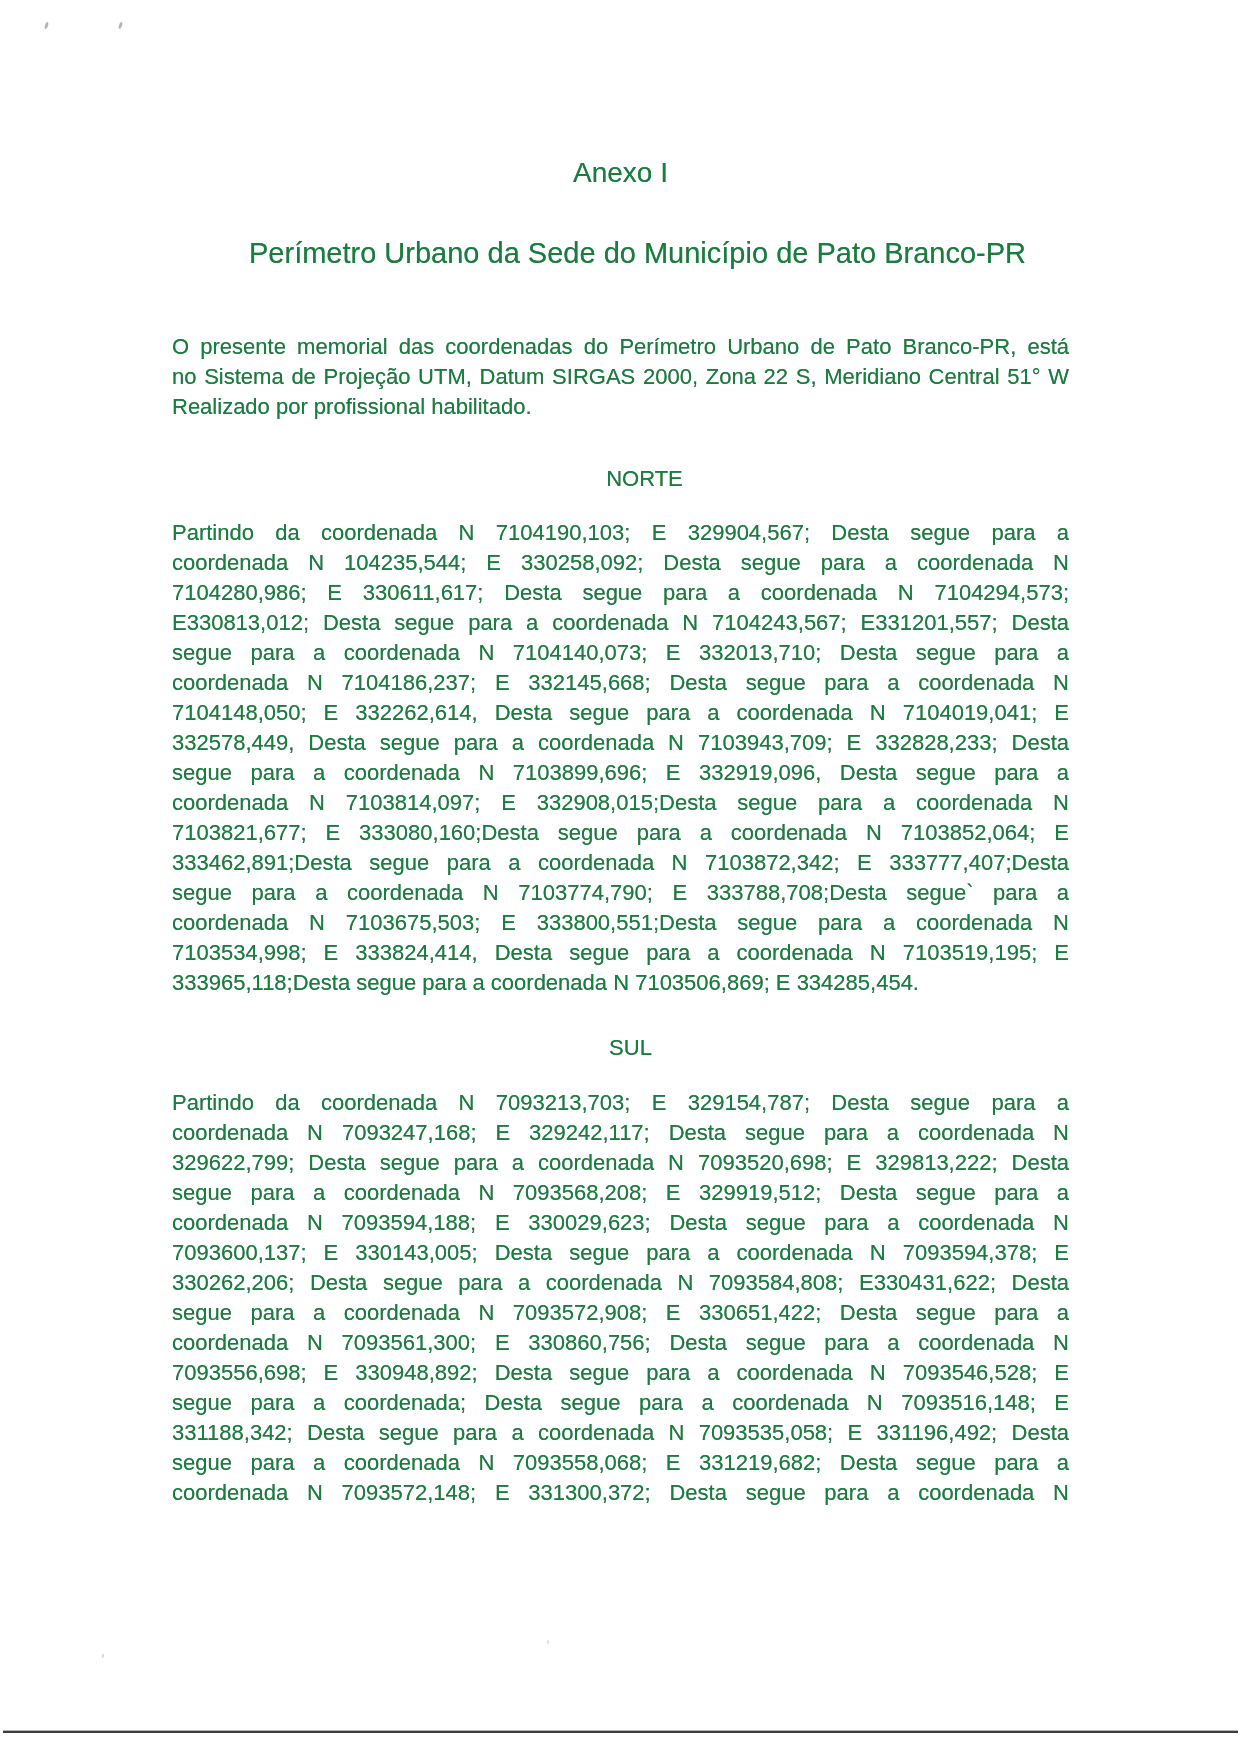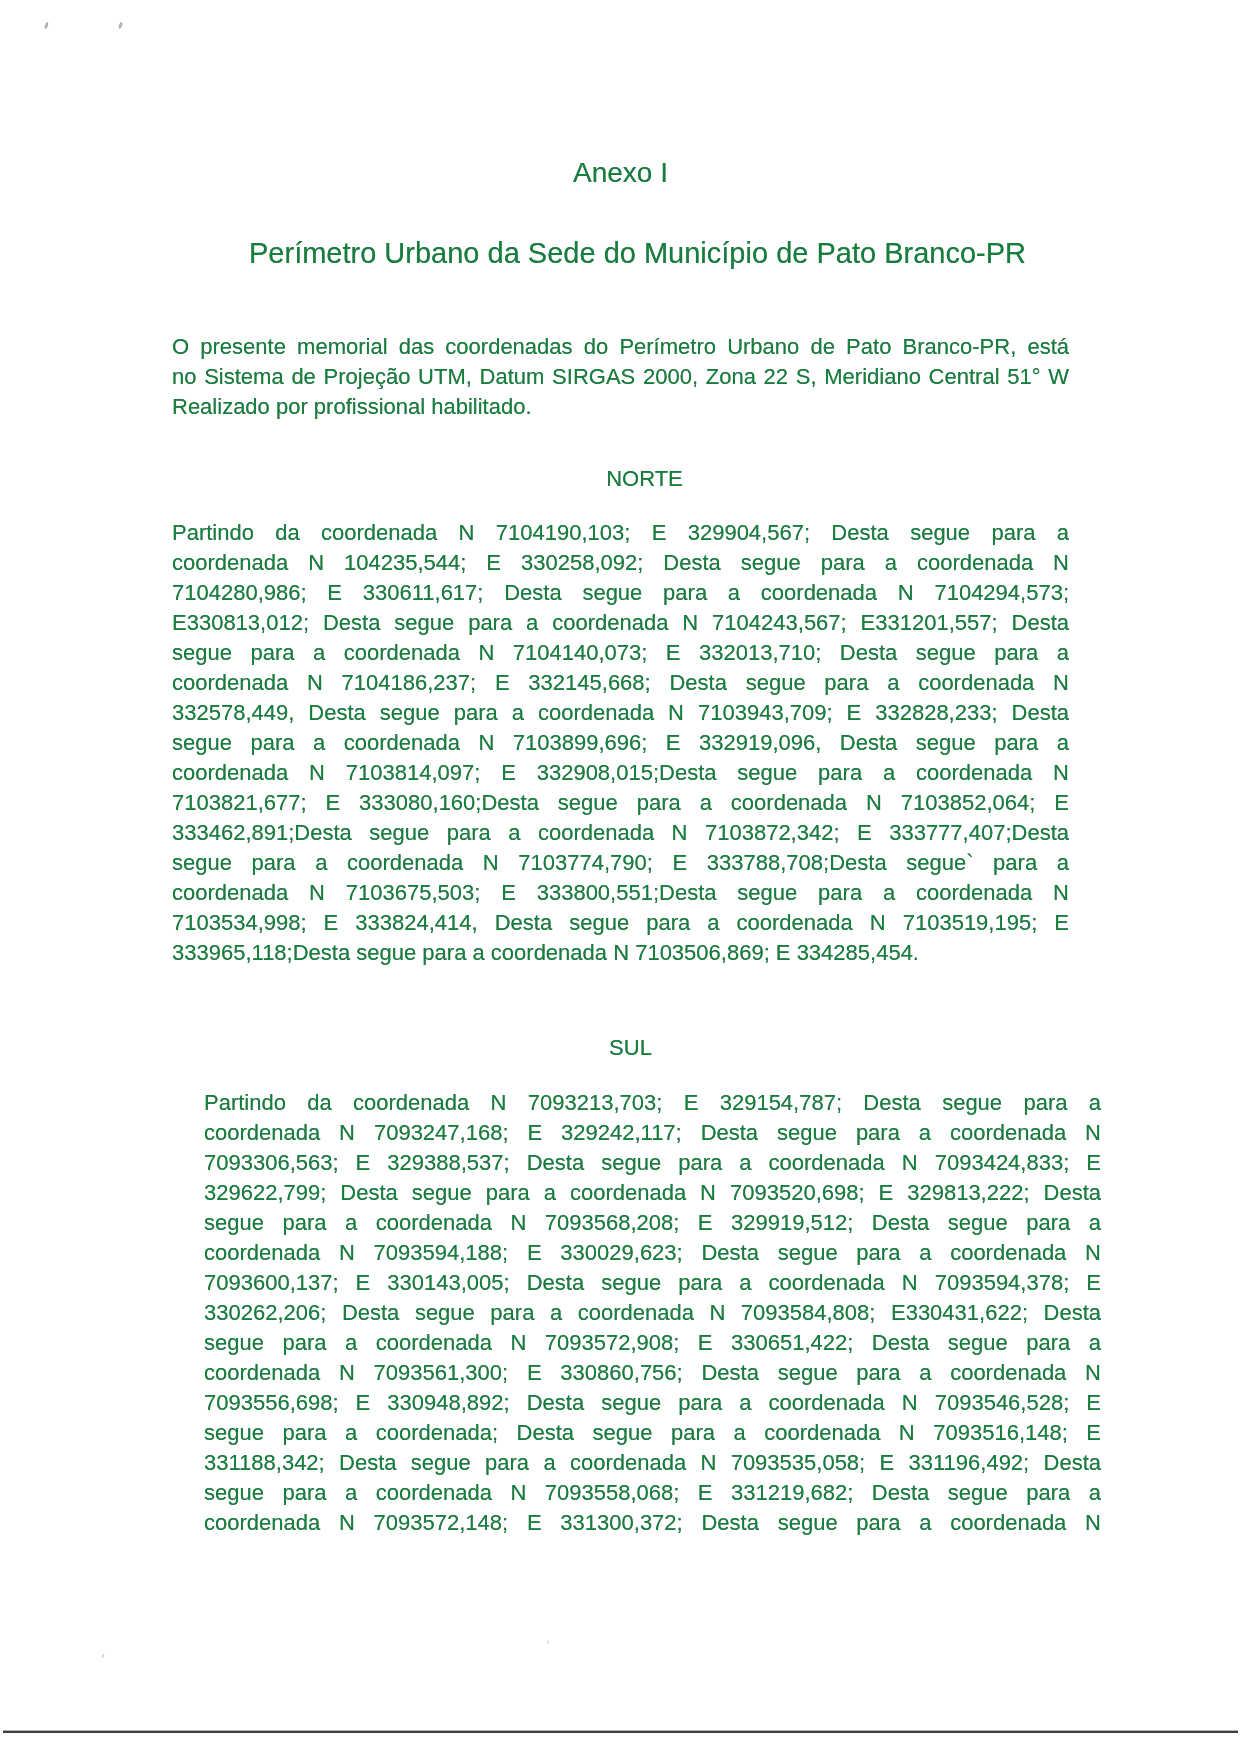--- a/index.html
+++ b/index.html
@@ -26,21 +26,21 @@
   .sec-h{font-size:22px;line-height:30px;}
   .norte-h{top:464px;padding-left:24px;}
   .sul-h{top:1033px;padding-left:10px;}
   .block{
     position:absolute;
     left:172px;
     width:897px;
   }
   .intro{top:332px;}
   .norte{top:518px;}
-  .sul{top:1088px;margin-left:32px;}
+  .sul{top:1088px;}
   .line{
     font-size:22px;
     line-height:30px;
     text-align:justify;
     text-align-last:justify;
   }
   .line.last-left{text-align-last:left;}
   .bottom-rule{
     position:absolute;
     top:1730px;
@@ -86,38 +86,38 @@
   <div class="center sec-h norte-h">NORTE</div>
 
   <div class="block norte">
 
   <div class="line">Partindo da coordenada N 7104190,103; E 329904,567; Desta segue para a</div>
       <div class="line">coordenada N 104235,544; E 330258,092; Desta segue para a coordenada N</div>
       <div class="line">7104280,986; E 330611,617; Desta segue para a coordenada N 7104294,573;</div>
       <div class="line">E330813,012; Desta segue para a coordenada N 7104243,567; E331201,557; Desta</div>
       <div class="line">segue para a coordenada N 7104140,073; E 332013,710; Desta segue para a</div>
       <div class="line">coordenada N 7104186,237; E 332145,668; Desta segue para a coordenada N</div>
+      <div class="line">7104148,050; E 332262,614, Desta segue para a coordenada N 7104019,041; E</div>
       <div class="line">332578,449, Desta segue para a coordenada N 7103943,709; E 332828,233; Desta</div>
       <div class="line">segue para a coordenada N 7103899,696; E 332919,096, Desta segue para a</div>
       <div class="line">coordenada N 7103814,097; E 332908,015;Desta segue para a coordenada N</div>
       <div class="line">7103821,677; E 333080,160;Desta segue para a coordenada N 7103852,064; E</div>
       <div class="line">333462,891;Desta segue para a coordenada N 7103872,342; E 333777,407;Desta</div>
       <div class="line">segue para a coordenada N 7103774,790; E 333788,708;Desta segue` para a</div>
       <div class="line">coordenada N 7103675,503; E 333800,551;Desta segue para a coordenada N</div>
       <div class="line">7103534,998; E 333824,414, Desta segue para a coordenada N 7103519,195; E</div>
       <div class="line last-left">333965,118;Desta segue para a coordenada N 7103506,869; E 334285,454.</div>
     </div>
 
   <div class="center sec-h sul-h">SUL</div>
 
   <div class="block sul">
 
   <div class="line">Partindo da coordenada N 7093213,703; E 329154,787; Desta segue para a</div>
       <div class="line">coordenada N 7093247,168; E 329242,117; Desta segue para a coordenada N</div>
-      <div class="line">7093306,563; E 329388,537; Desta segue para a coordenada N 7093424,833; E</div>
       <div class="line">329622,799; Desta segue para a coordenada N 7093520,698; E 329813,222; Desta</div>
       <div class="line">segue para a coordenada N 7093568,208; E 329919,512; Desta segue para a</div>
       <div class="line">coordenada N 7093594,188; E 330029,623; Desta segue para a coordenada N</div>
       <div class="line">7093600,137; E 330143,005; Desta segue para a coordenada N 7093594,378; E</div>
       <div class="line">330262,206; Desta segue para a coordenada N 7093584,808; E330431,622; Desta</div>
       <div class="line">segue para a coordenada N 7093572,908; E 330651,422; Desta segue para a</div>
       <div class="line">coordenada N 7093561,300; E 330860,756; Desta segue para a coordenada N</div>
       <div class="line">7093556,698; E 330948,892; Desta segue para a coordenada N 7093546,528; E</div>
       <div class="line">segue para a coordenada; Desta segue para a coordenada N 7093516,148; E</div>
       <div class="line">331188,342; Desta segue para a coordenada N 7093535,058; E 331196,492; Desta</div>

